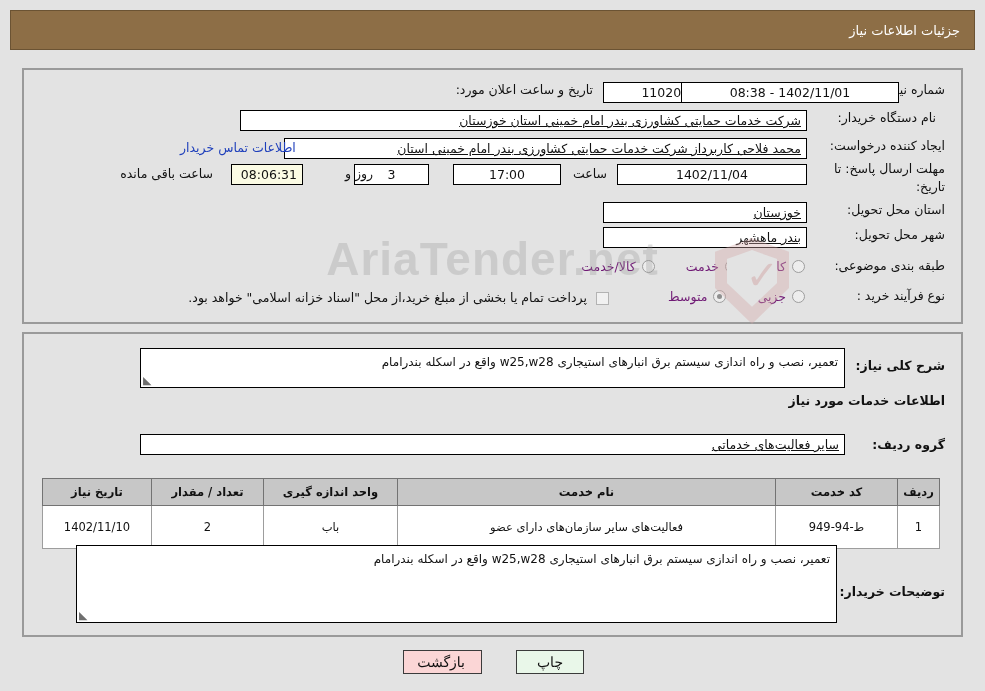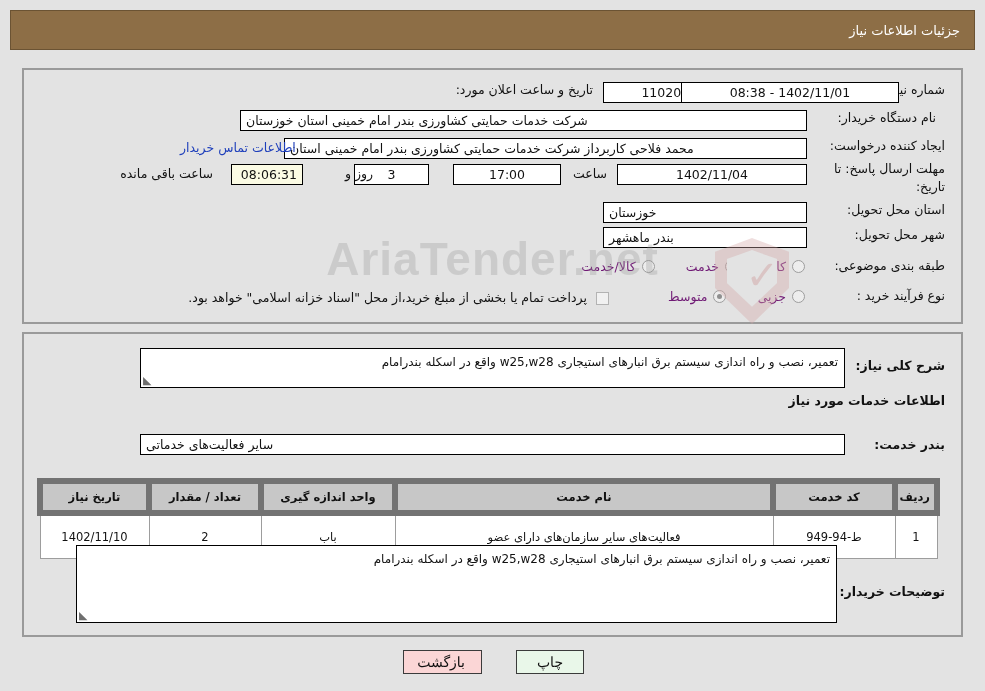--- a/index.html
+++ b/index.html
@@ -69,21 +69,21 @@
     box-sizing: border-box;
     height: 21px;
     line-height: 19px;
     font-size: 12.5px;
     color: #111;
     padding: 0 5px;
     overflow: hidden;
     white-space: nowrap;
   }
   .fld.center { text-align: center; }
-  .fld.right  { text-align: left; }
+  .fld.right  { text-align: right; text-decoration: underline; }
   .fld.yellow { background: #fbfbe4; }
 
   .link {
     color: #1e3fbb;
     font-size: 12.5px;
     text-decoration: none;
     cursor: pointer;
   }
 
   
@@ -148,21 +148,21 @@
 
   
   table.tbl {
     position: absolute;
     border-collapse: collapse;
     font-size: 11.5px;
     table-layout: fixed;
   }
   table.tbl th {
     background: #c7c7c7;
-    border: 6px solid #737373;
+    border: 1px solid #737373;
     font-weight: bold;
     color: #111;
     height: 26px;
     padding: 0 4px;
     text-align: center;
   }
   table.tbl td {
     background: #ffffff;
     border: 1px solid #9d9d9d;
     height: 26px;
@@ -330,21 +330,21 @@
   <div class="panel" id="panel-bottom"></div>
 
   <span class="lbl lbl-bold" style="position:absolute; top:358px; right:40px;">شرح کلی نیاز:</span>
   <div class="ta" style="position:absolute; top:348px; right:140px; left:140px; height:40px;">
     <span>تعمیر، نصب و راه اندازی سیستم برق انبارهای استیجاری w25,w28 واقع در اسکله بندرامام</span>
     <span class="grip">◢</span>
   </div>
 
   <span class="lbl lbl-bold" style="position:absolute; top:393px; right:40px;">اطلاعات خدمات مورد نیاز</span>
 
-  <span class="lbl lbl-bold" style="position:absolute; top:437px; right:40px;">بندر خدمت:</span>
+  <span class="lbl lbl-bold" style="position:absolute; top:437px; right:40px;">گروه ردیف:</span>
   <div class="fld right" style="position:absolute; top:434px; right:140px; left:140px;">سایر فعالیت‌های خدماتی</div>
 
   <table class="tbl" style="top:478px; right:45px; width:897px;">
     <colgroup>
       <col style="width:42px;">
       <col style="width:122px;">
       <col style="width:378px;">
       <col style="width:134px;">
       <col style="width:112px;">
       <col style="width:109px;">

